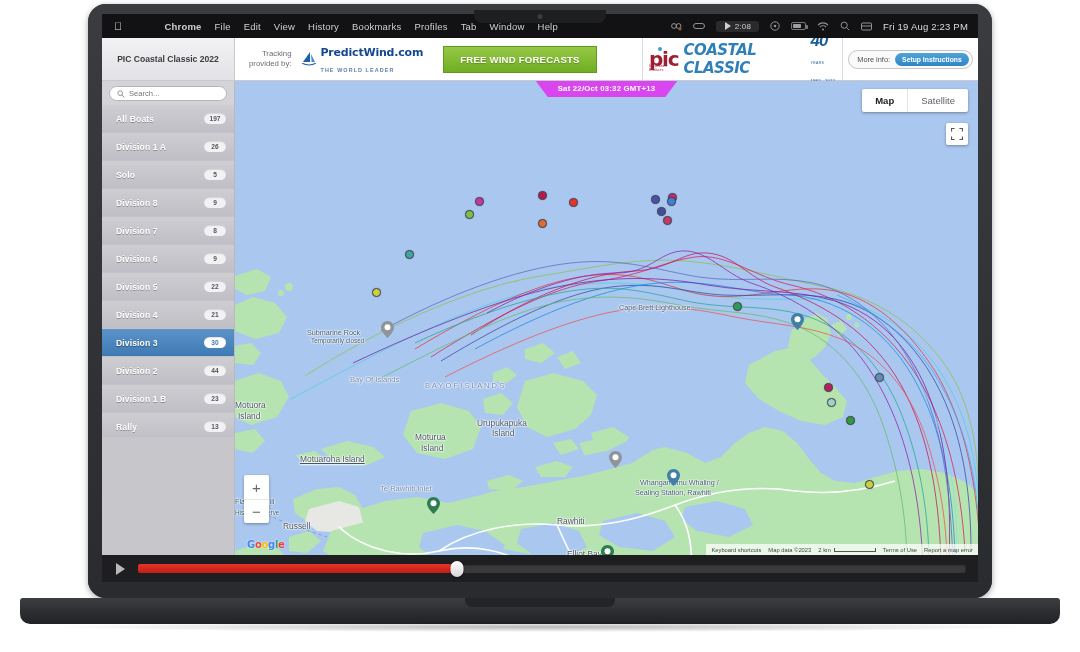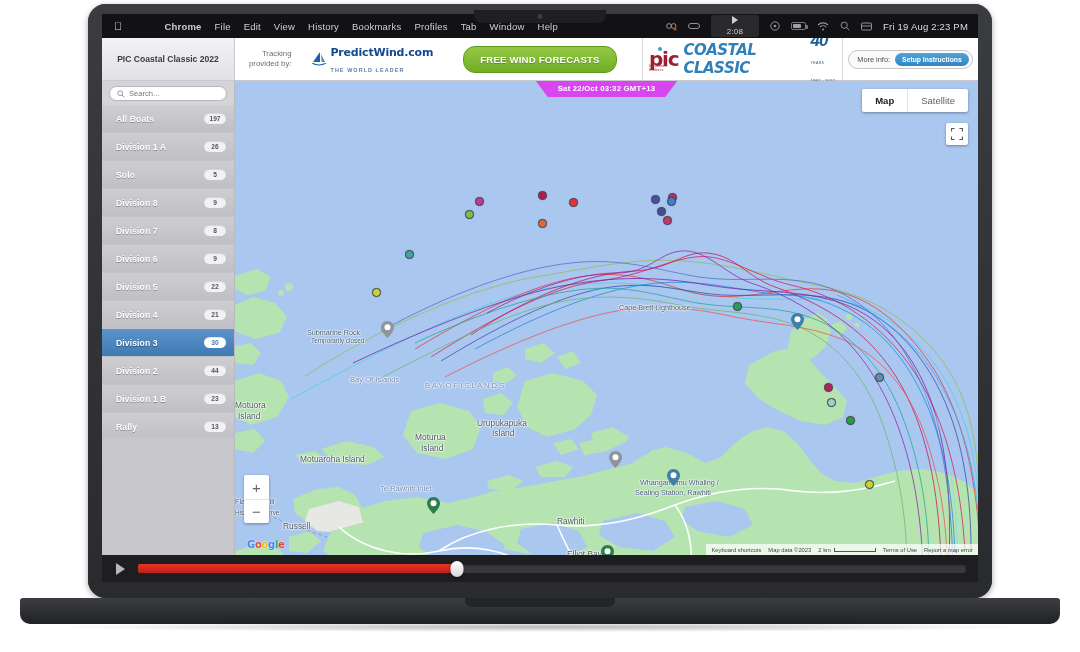--- a/index.html
+++ b/index.html
@@ -45,47 +45,47 @@
   #menubar {
     position:absolute; left:0; top:0; width:876px; height:24px;
     background:#121214; display:flex; align-items:center;
     color:#cfcfd2; font-size:9.5px; letter-spacing:.2px; z-index:5;
   }
   #menubar .apple { margin:0 10px 0 12px; font-size:11px; color:#e3e3e6; }
   #menubar .mi { margin-right:13px; white-space:nowrap; }
   #menubar .mi.bold { font-weight:bold;margin-left:32px; }
   #menubar .right { margin-left:auto; display:flex; align-items:center; margin-right:10px; gap:11px; }
   #menubar .right .ic { opacity:.75; display:flex; align-items:center; }
-  .bat-pill { display:flex; align-items:center; gap:3px; background:#2a2a2d; border-radius:3px; padding:1px 16px; font-size:8px; color:#d0d0d4;flex-direction:column; }
+  .bat-pill { display:flex; align-items:center; gap:3px; background:#2a2a2d; border-radius:3px; padding:1px 8px; font-size:8px; color:#d0d0d4; }
   .bat-box { width:15px; height:8px; border:1px solid #9a9a9e; border-radius:2px; position:relative; }
   .bat-box::after{content:"";position:absolute;right:-3px;top:2px;width:2px;height:4px;background:#9a9a9e;border-radius:0 1px 1px 0;}
   .bat-fill{position:absolute;left:1px;top:1px;bottom:1px;width:60%;background:#cfcfd3;border-radius:1px;}
   #menubar .clock { font-size:9.5px; color:#dcdce0; }
 
   
   #app { position:absolute; left:0; top:24px; width:876px; height:544px; background:#e9e9ec; display:flex; flex-direction:column; }
 
   
   #appheader { height:43px; display:flex; background:#ffffff; border-bottom:1px solid #c9c9ce; }
   #titlecell {
     width:133px; min-width:133px; height:100%;
     display:flex; align-items:center; justify-content:center;
     background:linear-gradient(180deg,#f2f2f4 0%, #e2e2e6 100%);
     border-right:1px solid #c9c9ce;
     font-size:8.6px; font-weight:bold; color:#3a3a40; text-align:center; line-height:1.2;
   }
-  #promo { flex:1; display:flex; align-items:center; background:#fff; padding-left:14px; gap:20px; border-right:1px solid #dcdce0; }
+  #promo { flex:1; display:flex; align-items:center; background:#fff; padding-left:14px; gap:10px; border-right:1px solid #dcdce0; }
   .trk-label { font-size:7.8px; color:#6d6d73; line-height:1.25; text-align:right; }
   .pw-logo { display:flex; align-items:center; gap:3px; }
   .pw-sail { width:16px; height:15px; }
   .pw-text { line-height:1; }
   .pw-main { font-size:11px; font-weight:bold; color:#14498f; letter-spacing:-.2px; font-family:"DejaVu Sans", sans-serif; }
   .pw-sub { font-size:5.4px; font-weight:bold; color:#5f7ea8; letter-spacing:1.1px; }
   #fwf-btn {
-    margin-left:10px; padding:7px 16px; border-radius:12px;
+    margin-left:10px; padding:7px 16px; border-radius:0;
     background:linear-gradient(180deg,#96c846 0%, #6fae23 100%);
     border:1px solid #5f9a1d; color:#fff; font-size:9.6px; font-weight:bold;
     letter-spacing:.2px; text-shadow:0 1px 1px rgba(0,0,0,.25); cursor:pointer; white-space:nowrap;
   }
   #brandcell { width:200px; display:flex; align-items:center; justify-content:center; background:#fff; gap:5px; border-right:1px solid #dcdce0; padding:0 6px; }
   .pic-mark { display:flex; align-items:flex-end; position:relative; }
   .pic-word { font-size:20px; font-weight:bold; color:#9d1f33; letter-spacing:-1.2px; line-height:.8; font-family:"DejaVu Sans", sans-serif;}
   .pic-dot { position:absolute; left:8.5px; top:-4px; width:4px; height:4px; border-radius:50%; background:#3b9fd4; }
   .pic-ib { position:absolute; left:0; bottom:-5px; font-size:3.8px; color:#9d1f33; letter-spacing:.2px; }
   .cc-word { font-size:15px; font-style:italic; font-weight:bold; color:#2f7fb8; letter-spacing:-.5px; font-family:"DejaVu Sans", sans-serif; }
@@ -481,21 +481,21 @@
 
           <div id="labels">
               <div class="maplabel poi" style="left: 72px; top: 247px;">Submarine Rock</div>
               <div class="maplabel small poi" style="left: 76px; top: 256px;">Temporarily closed</div>
               <div class="maplabel water" style="left: 115px; top: 294px;">Bay Of Islands</div>
               <div class="maplabel water" style="left: 190px; top: 300px;">B A Y   O F   I S L A N D S</div>
               <div class="maplabel dark" style="left: 242px; top: 337px;">Urupukapuka</div>
               <div class="maplabel dark" style="left: 257px; top: 347px;">Island</div>
               <div class="maplabel dark" style="left: 180px; top: 351px;">Moturua</div>
               <div class="maplabel dark" style="left: 186px; top: 362px;">Island</div>
-              <div class="maplabel dark" style="left: 65px; top: 373px;">Motuaroha Island</div>
+              <div class="maplabel dark" style="left: 65px; top: 373px; text-decoration: underline;">Motuaroha Island</div>
               <div class="maplabel dark" style="left: 0px; top: 319px;">Motuora</div>
               <div class="maplabel dark" style="left: 3px; top: 330px;">Island</div>
               <div class="maplabel water" style="left: 145px; top: 403px;">Te Rawhiti Inlet</div>
               <div class="maplabel poi" style="left: 0px; top: 416px;">Flagstaff Hill</div>
               <div class="maplabel small poi" style="left: 0px; top: 428px;">Historic reserve</div>
               <div class="maplabel dark" style="left: 48px; top: 440px;">Russell</div>
               <div class="maplabel dark" style="left: 322px; top: 435px;">Rawhiti</div>
               <div class="maplabel poi" style="left: 405px; top: 397px;">Whangamumu Whaling /</div>
               <div class="maplabel poi" style="left: 400px; top: 407px;">Sealing Station, Rawhiti</div>
               <div class="maplabel dark" style="left: 332px; top: 468px;">Elliot Bay</div>

